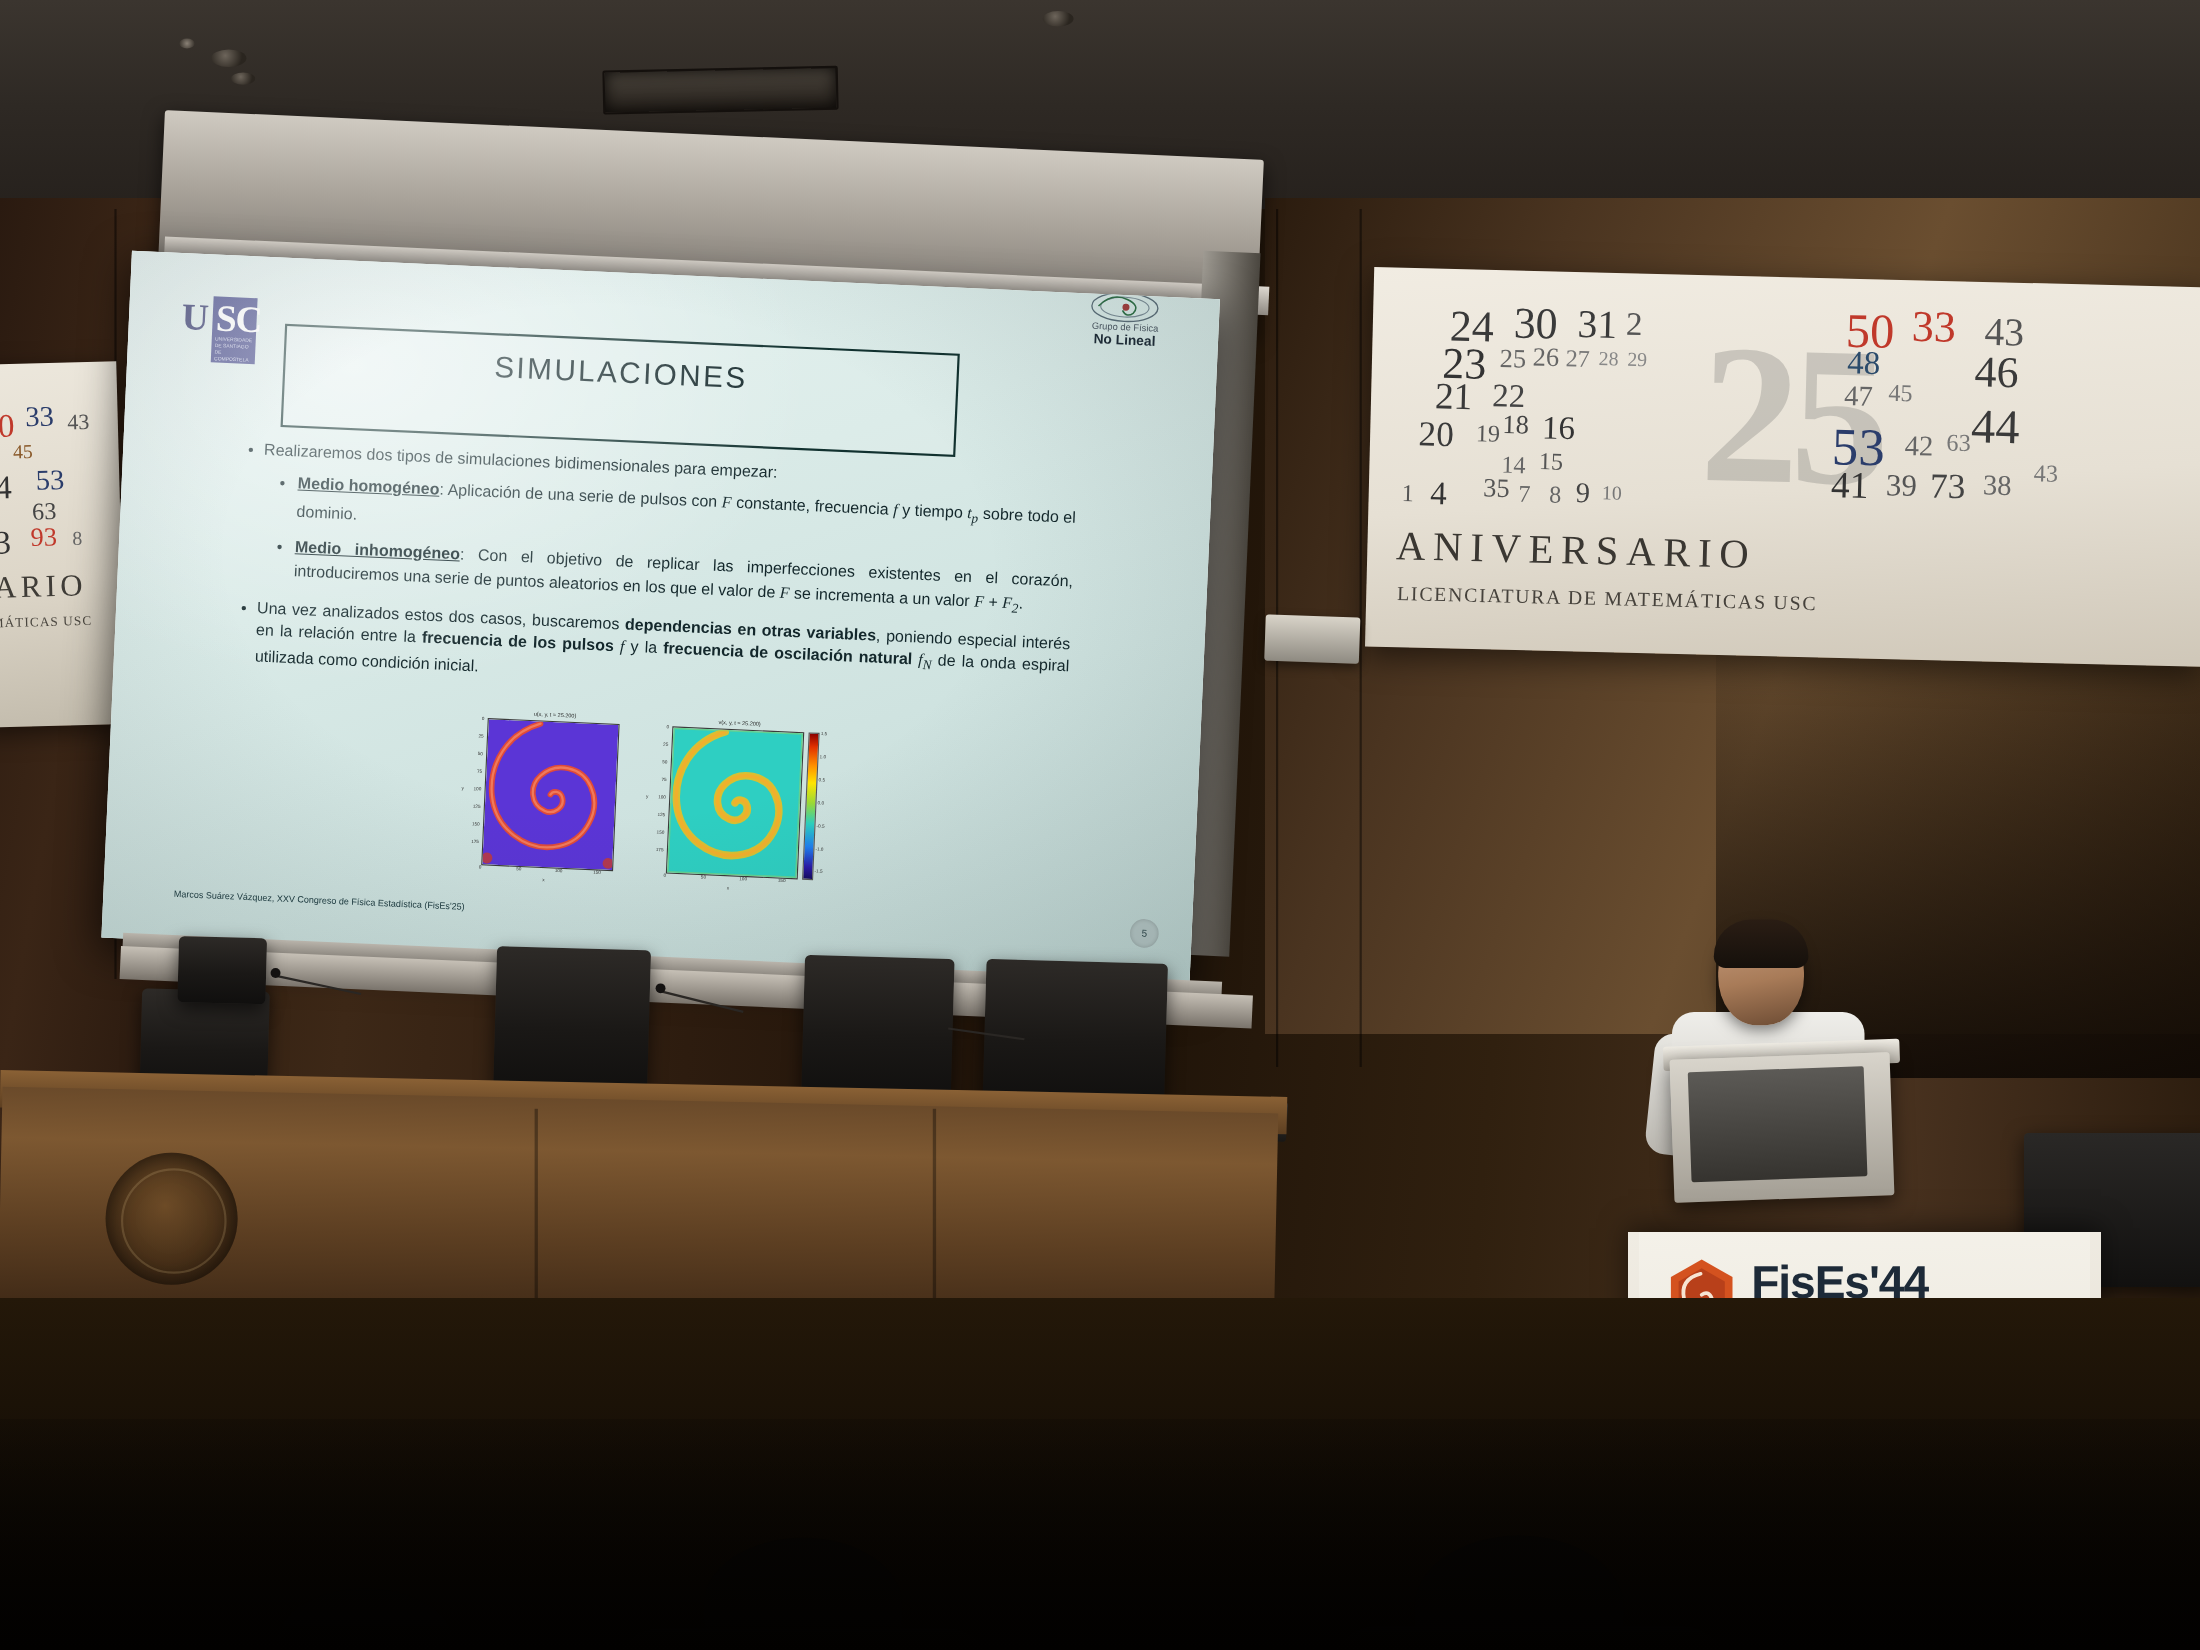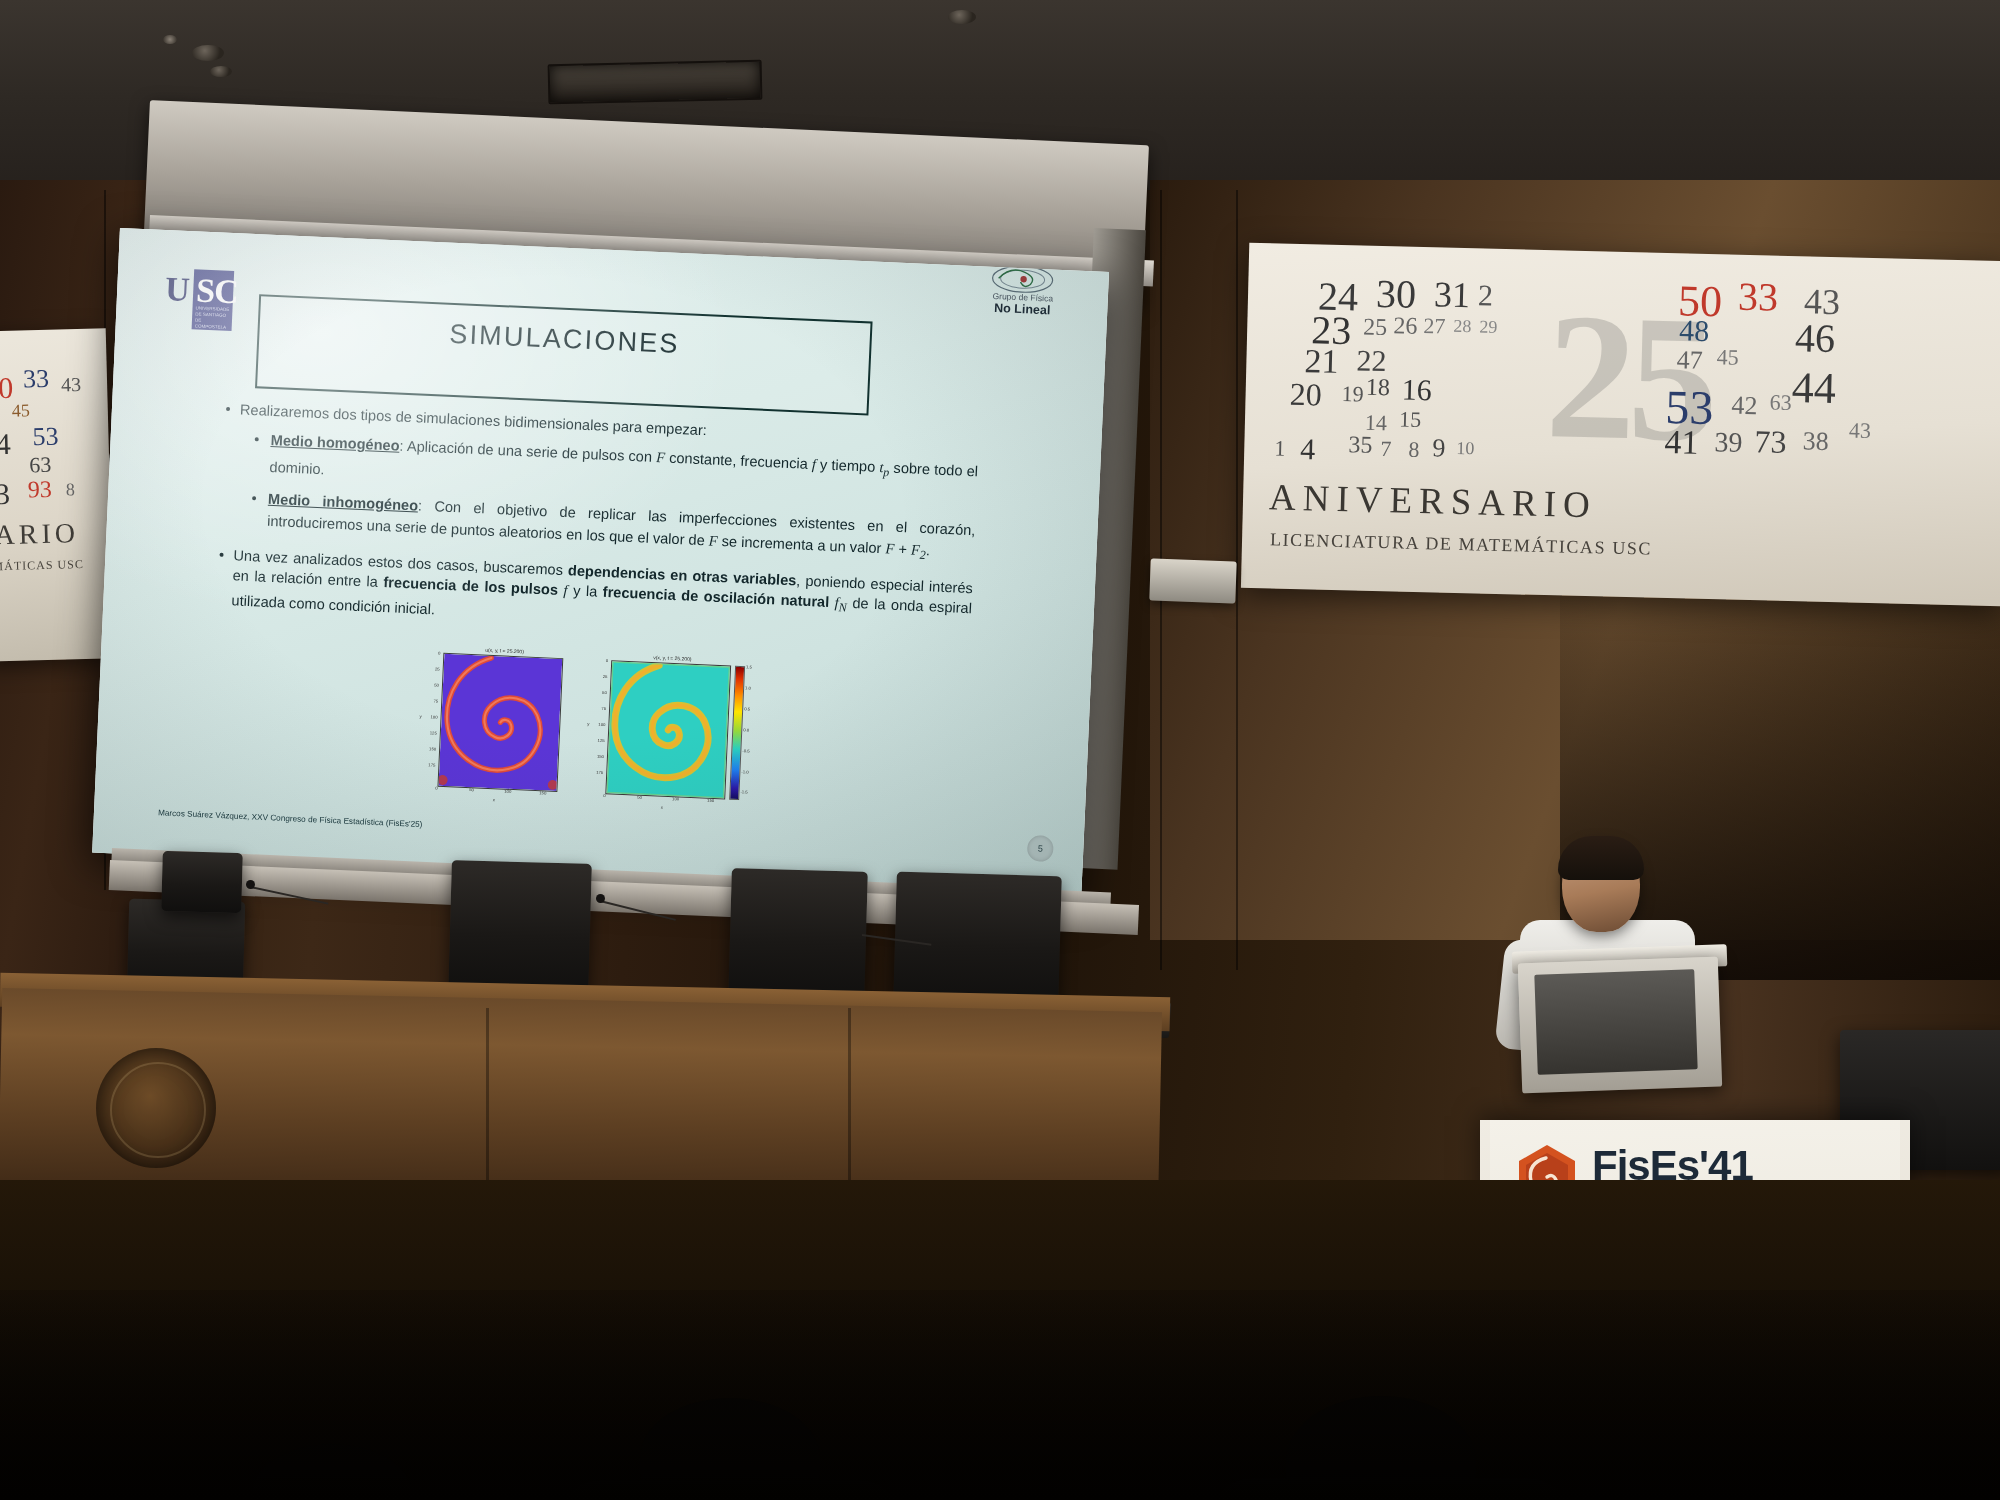--- a/index.html
+++ b/index.html
@@ -479,21 +479,21 @@
   <div class="lectern-screen"></div>
   <div class="equip"></div>
 
   <div class="podium"></div>
   <div class="podium-banner">
     <svg class="fises-logo" viewBox="0 0 70 70">
       <polygon points="35,3 63,19 63,51 35,67 7,51 7,19" fill="#d4521f"></polygon>
       <polygon points="35,11 56,23 56,47 35,59 14,47 14,23" fill="#b8401a"></polygon>
       <path d="M35 35 q6,-4 9,3 q3,9 -7,12 q-14,4 -18,-11 q-4,-18 15,-23" fill="none" stroke="#f7e4d2" stroke-width="3.4" stroke-linecap="round"></path>
     </svg>
-    <div class="fises-title">FisEs'41</div>
+    <div class="fises-title">FisEs'44</div>
     <div class="fises-sub1">XXV Congreso de Física Estadística</div>
     <div class="fises-sub2">Santiago de Compostela, 16-20 junio 2025</div>
     <svg class="cathedral" viewBox="0 0 250 215">
       <g fill="none" stroke="#5b5248" stroke-width="1.6">
         <path d="M40 215 L40 120 L62 120 L62 215"></path>
         <path d="M188 215 L188 120 L210 120 L210 215"></path>
         <path d="M40 120 L51 82 L62 120"></path>
         <path d="M188 120 L199 82 L210 120"></path>
         <path d="M51 82 L51 66 M199 82 L199 66"></path>
         <path d="M62 215 L62 150 L188 150 L188 215"></path>

